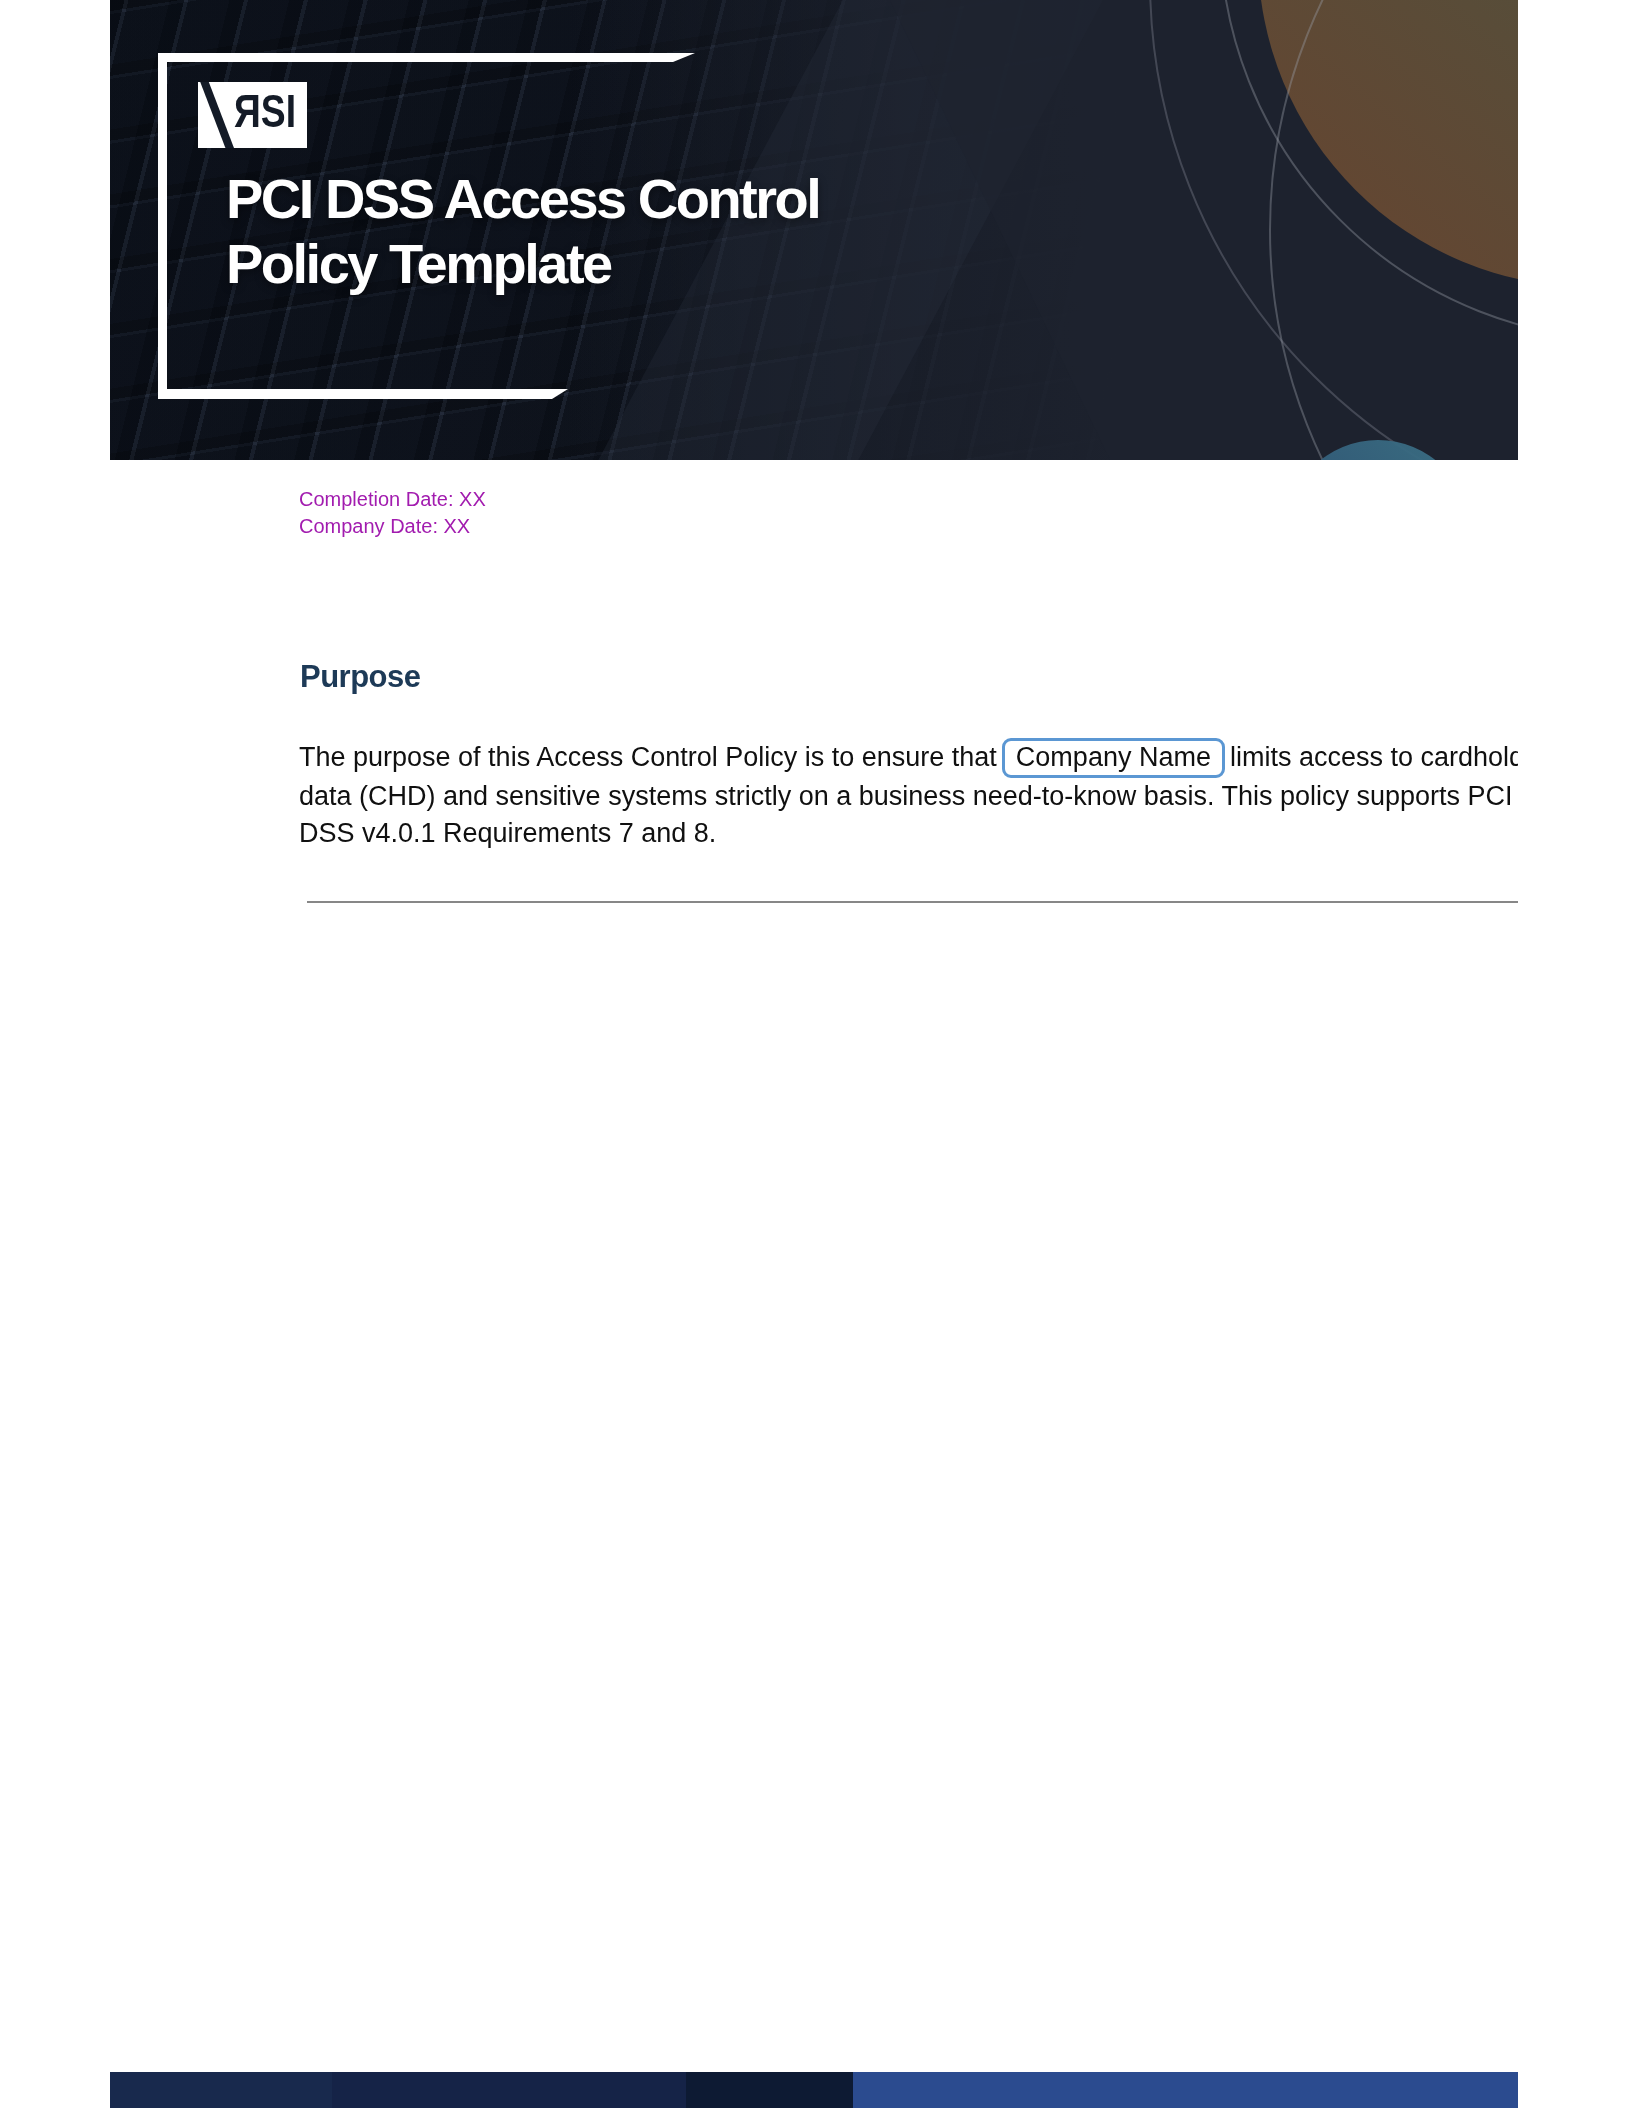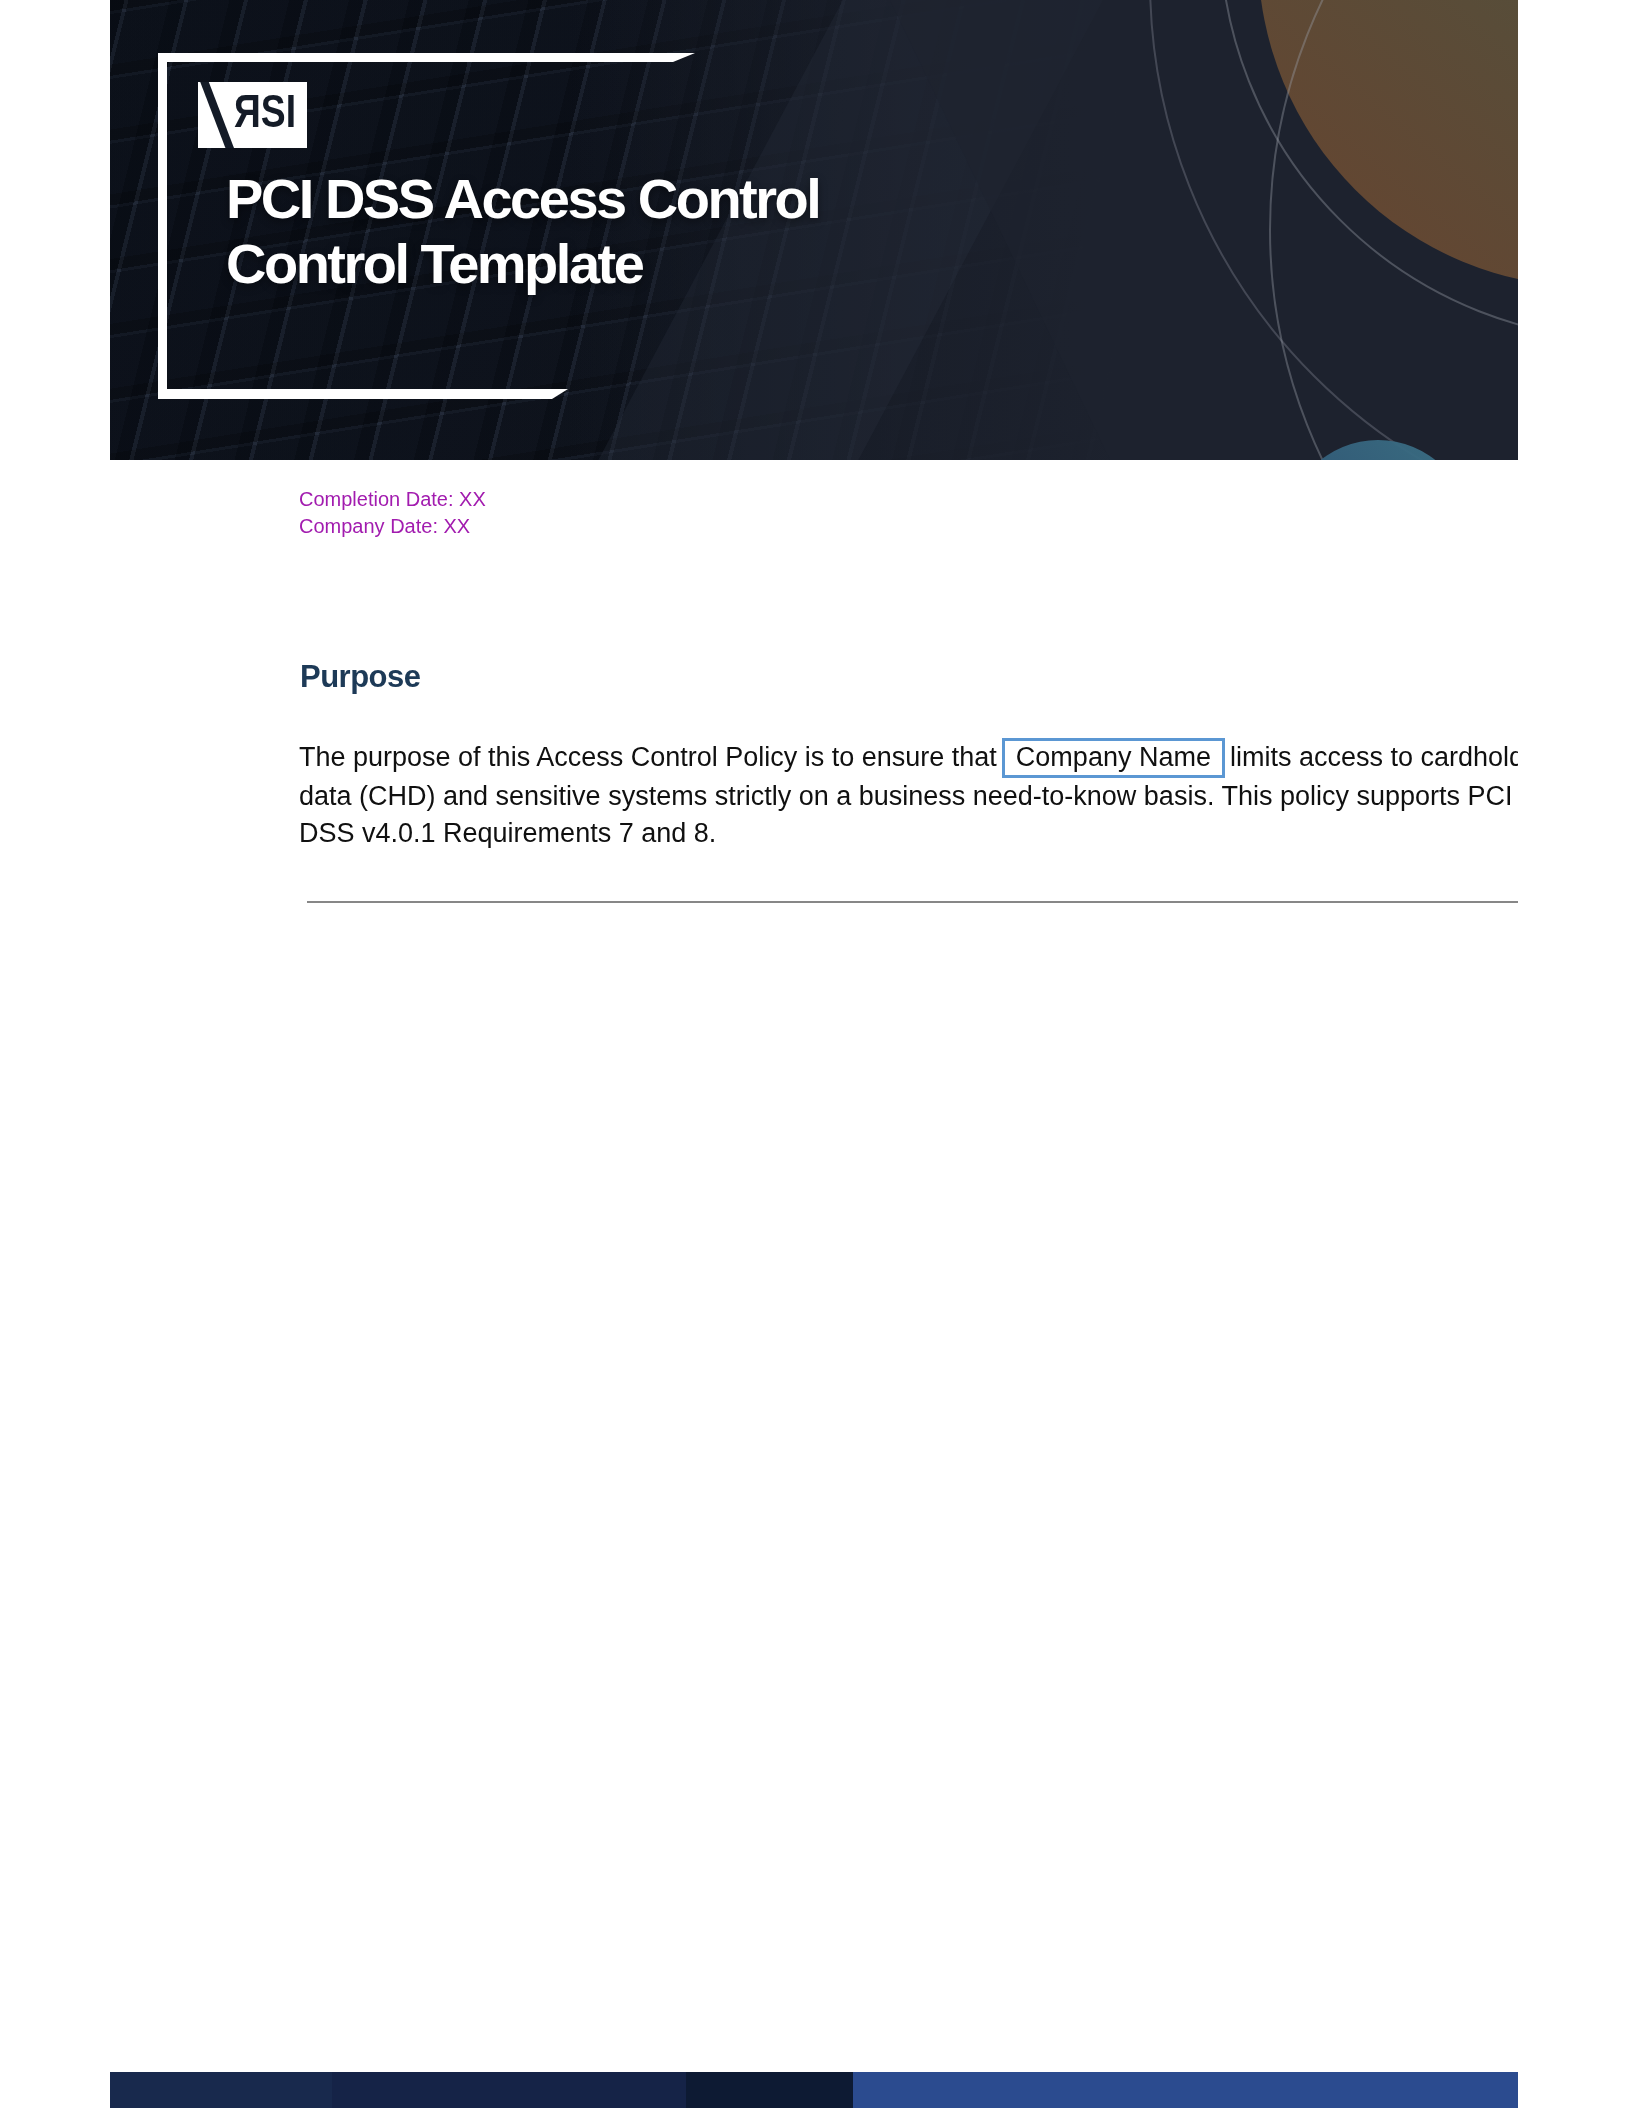--- a/index.html
+++ b/index.html
@@ -60,21 +60,21 @@
   .meta { position:absolute; left:189px; top:486px; font-size:20px; line-height:27px; color:#a21caf; }
   .purpose-heading {
     position:absolute; left:190px; top:659px;
     font-size:31px; font-weight:bold; color:#1d3a57; letter-spacing:-0.5px;
   }
   .purpose-body {
     position:absolute; left:189px; top:738px; width:1250px;
     font-size:27px; line-height:37px; color:#101010;
   }
   .company-pill {
-    display:inline-block; border:3px solid #5b97d3; border-radius:0;
+    display:inline-block; border:3px solid #5b97d3; border-radius:9px;
     padding:0 11px 2px 11px; margin:0 5px; line-height:1.2; color:#101010;
   }
   .divider {
     position:absolute; left:197px; top:901px; width:1245px; height:2px;
     background:#878787; border:none;
   }
 
   
   .footer { position:absolute; left:0; bottom:0; width:1628px; height:36px; display:flex; }
   .footer .seg1 { width:222px; background:#18294d; }
@@ -114,21 +114,21 @@
     <div class="frame-top"></div>
     <div class="frame-left"></div>
     <div class="frame-bottom"></div>
 
     <svg class="logo" viewBox="0 0 109 66">
       <rect width="109" height="66" fill="#ffffff"></rect>
       <line x1="5" y1="-4" x2="34" y2="72" stroke="#141b27" stroke-width="8"></line>
       <text x="36" y="45" font-weight="bold" font-size="46" fill="#141b27" textLength="62" lengthAdjust="spacingAndGlyphs">ЯSI</text>
     </svg>
 
-    <h1 class="title"><span>PCI DSS Access Control</span><br><span>Control Template</span></h1>
+    <h1 class="title"><span>PCI DSS Access Control</span><br><span>Policy Template</span></h1>
 
   </div>
 
   <div class="meta">
     <div>Completion Date: XX</div>
     <div>Company Date: XX</div>
   </div>
 
   <h2 class="purpose-heading">Purpose</h2>
 

